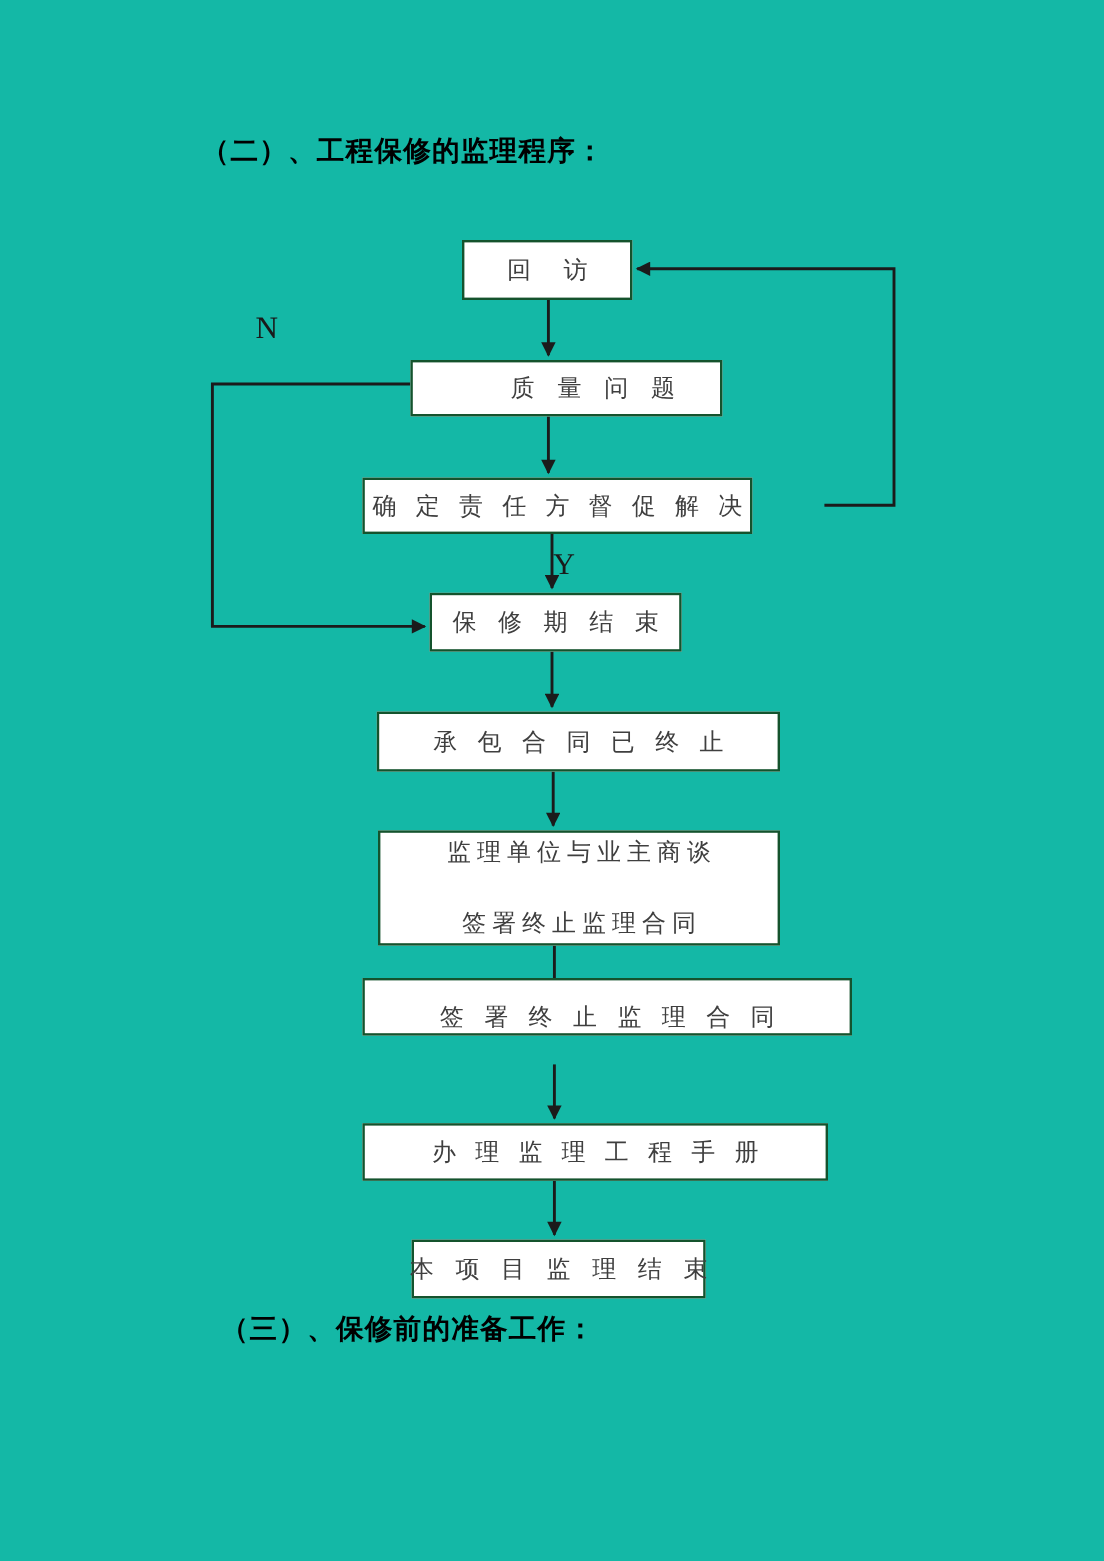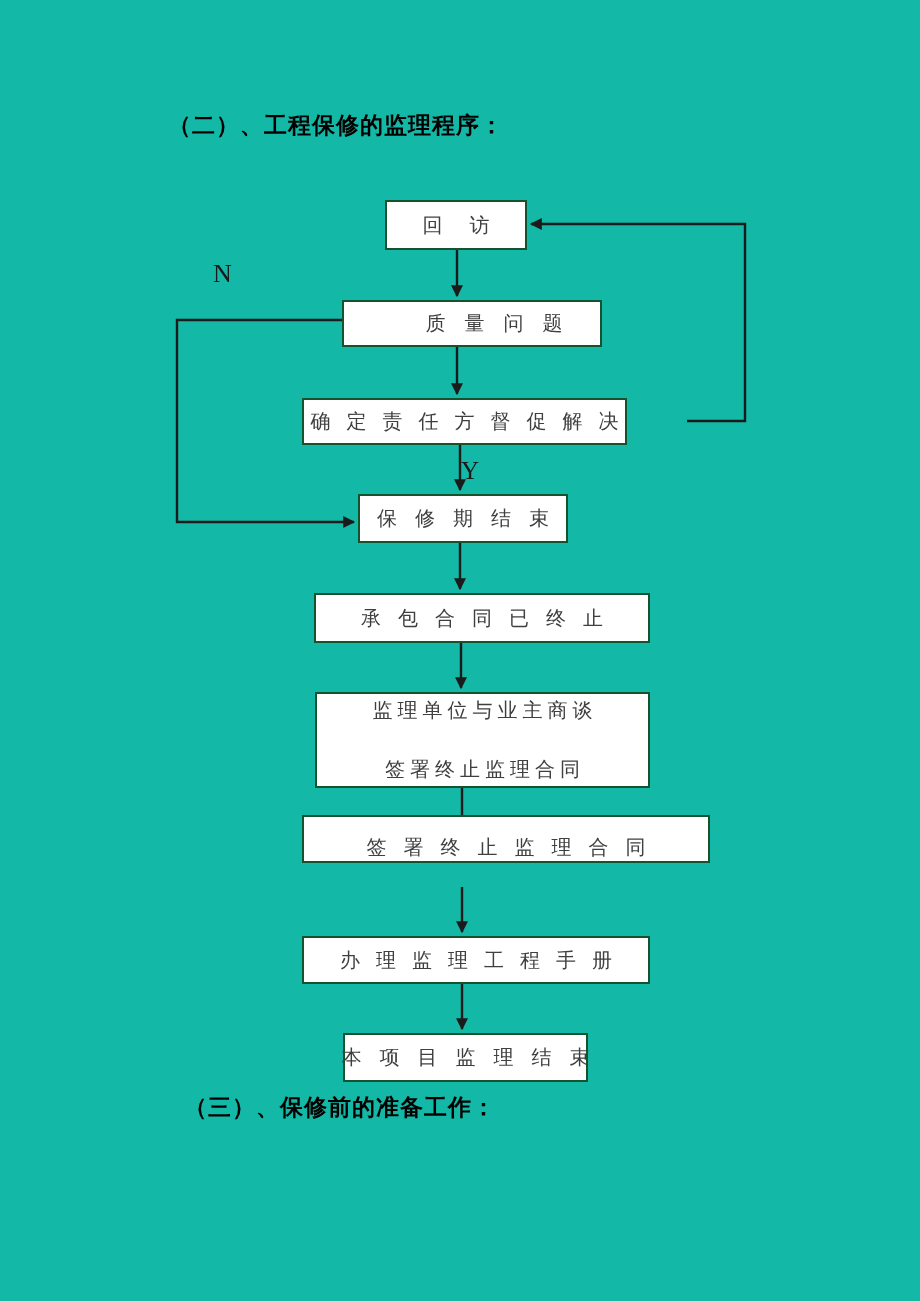--- a/index.html
+++ b/index.html
@@ -55,21 +55,21 @@
   #n-resolve span  { letter-spacing: 16px; padding-left: 16px; }
   #n-warranty { left: 358px; top: 494px; width: 210px; height: 49px; }
   #n-warranty span { letter-spacing: 18px; padding-left: 18px; }
   #n-contract { left: 314px; top: 593px; width: 336px; height: 50px; }
   #n-contract span { letter-spacing: 17px; padding-left: 17px; }
   #n-negotiate { left: 315px; top: 692px; width: 335px; height: 96px;
                  flex-direction: column; justify-content: center; gap: 32px; }
   #n-negotiate span { letter-spacing: 5px; padding-left: 5px; }
   #n-sign     { left: 302px; top: 815px; width: 408px; height: 48px; align-items: flex-end; }
   #n-sign span     { letter-spacing: 17px; padding-left: 17px; }
-  #n-manual   { left: 302px; top: 936px; width: 348px; height: 48px; }
+  #n-manual   { left: 302px; top: 936px; width: 388px; height: 48px; }
   #n-manual span   { letter-spacing: 16px; padding-left: 16px; }
   #n-end      { left: 343px; top: 1033px; width: 245px; height: 49px; }
   #n-end span      { letter-spacing: 18px; padding-left: 18px; }
   .branch-label {
     position: absolute;
     font-family: "Liberation Serif", "DejaVu Serif", serif;
     color: #1a1a1a;
     font-size: 26px;
     line-height: 1;
   }

